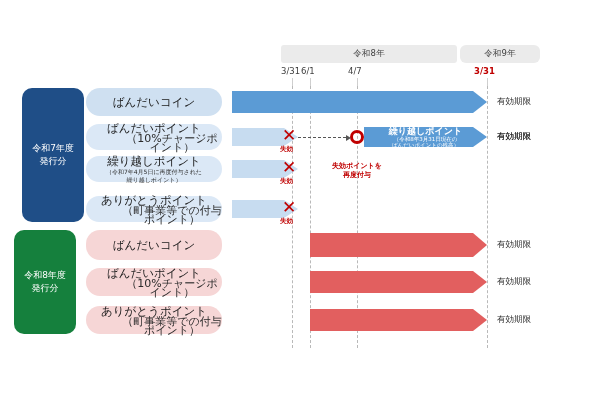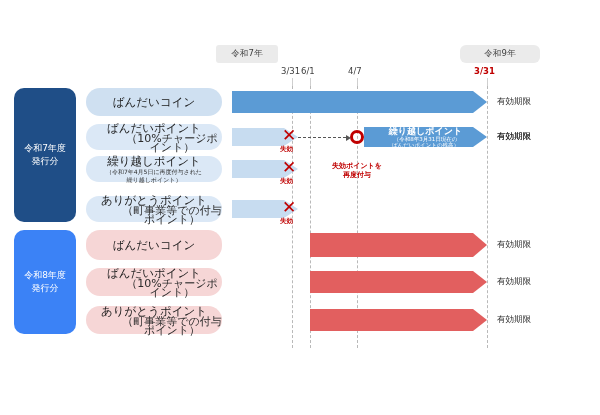--- a/index.html
+++ b/index.html
@@ -132,41 +132,41 @@
     line-height:9px;
     text-align:center;
     white-space:nowrap;
     margin-top:8px;
   }
 </style>
 </head>
 <body>
 
 <div id="stage">
-    <div class="yearbox" style="left: 216px; top: 45px; width: 62px; height: 18px;">令和7年</div>
+    <div class="yearbox" style="left: 281px; top: 45px; width: 176px; height: 18px;">令和8年</div>
     <div class="yearbox" style="left: 460px; top: 45px; width: 80px; height: 18px; border-radius: 6px;">令和9年</div>
     <div class="datelbl" style="left: 281px; top: 66px;">3/31</div>
     <div class="datelbl" style="left: 301px; top: 66px;">6/1</div>
     <div class="datelbl" style="left: 348px; top: 66px;">4/7</div>
     <div class="datelbl red" style="left: 474px; top: 66px;">3/31</div>
     <div class="vline solid" style="left: 292px; top: 78px; height: 8px;"></div>
     <div class="vline solid" style="left: 310px; top: 78px; height: 8px;"></div>
     <div class="vline solid" style="left: 357px; top: 78px; height: 8px;"></div>
     <div class="vline solid" style="left: 487px; top: 78px; height: 8px;"></div>
     <div class="vline" style="left: 292px; top: 86px; height: 262px;"></div>
     <div class="vline" style="left: 310px; top: 86px; height: 262px;"></div>
     <div class="vline" style="left: 357px; top: 86px; height: 262px;"></div>
     <div class="vline" style="left: 487px; top: 86px; height: 262px;"></div>
-    <div class="grouppill" style="left: 14px; top: 88px; width: 62px; height: 134px; background: rgb(31, 78, 135);">
+    <div class="grouppill" style="left: 22px; top: 88px; width: 62px; height: 134px; background: rgb(31, 78, 135);">
       <div>
         <span>令和7年度</span>
         <span>発行分</span>
       </div>
     </div>
-    <div class="grouppill" style="left: 14px; top: 230px; width: 62px; height: 104px; background: #3b82f6;">
+    <div class="grouppill" style="left: 14px; top: 230px; width: 62px; height: 104px; background: #15803d;">
       <div>
         <span>令和8年度</span>
         <span>発行分</span>
       </div>
     </div>
     <div class="namebox" style="left: 86px; top: 88px; width: 136px; height: 28px; background: rgb(207, 224, 241);">
       <div class="t1">ばんだいコイン</div>
     </div>
     <div class="arrow" style="left: 232px; top: 91px; width: 255px; height: 22px; background: rgb(91, 155, 213);"></div>
     <div class="rightlbl" style="left: 497px; top: 96px;">有効期限</div>

